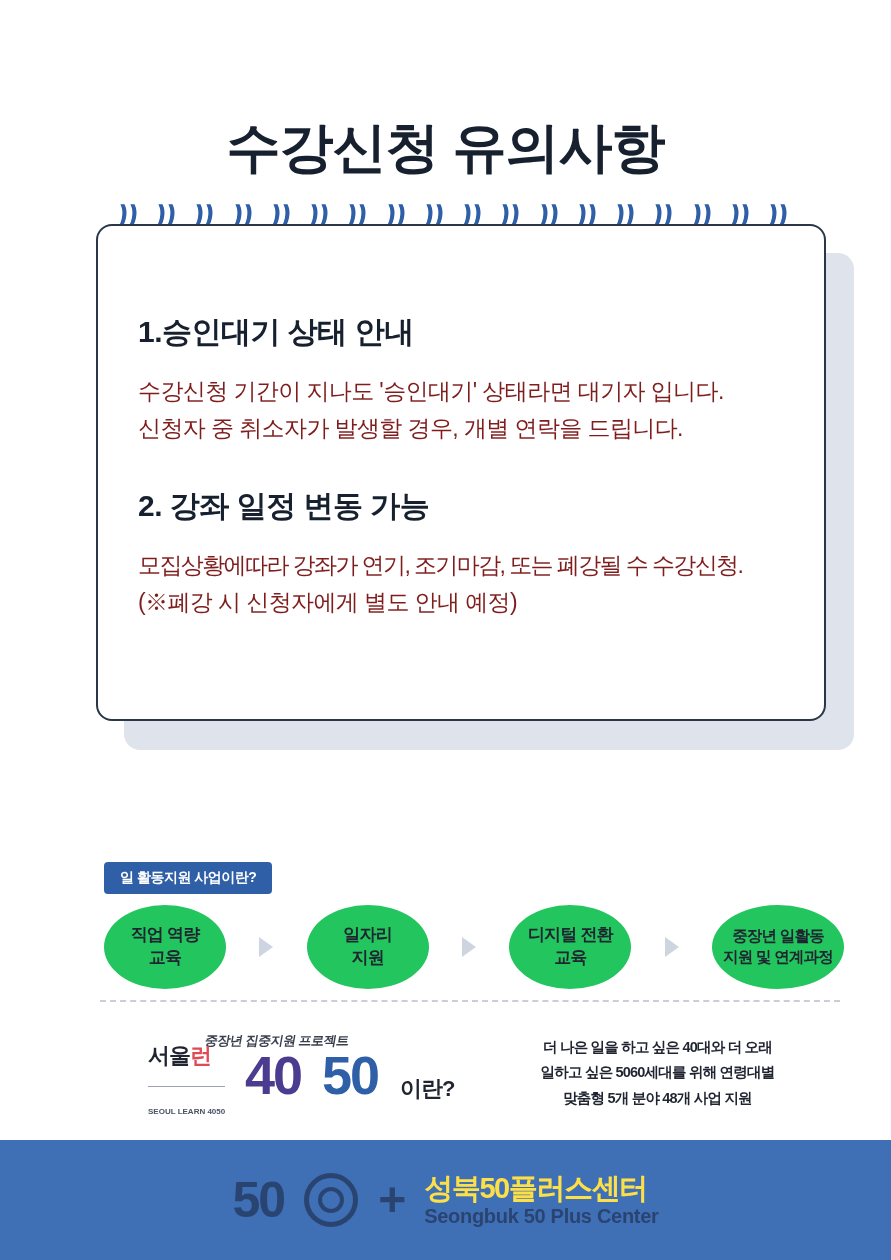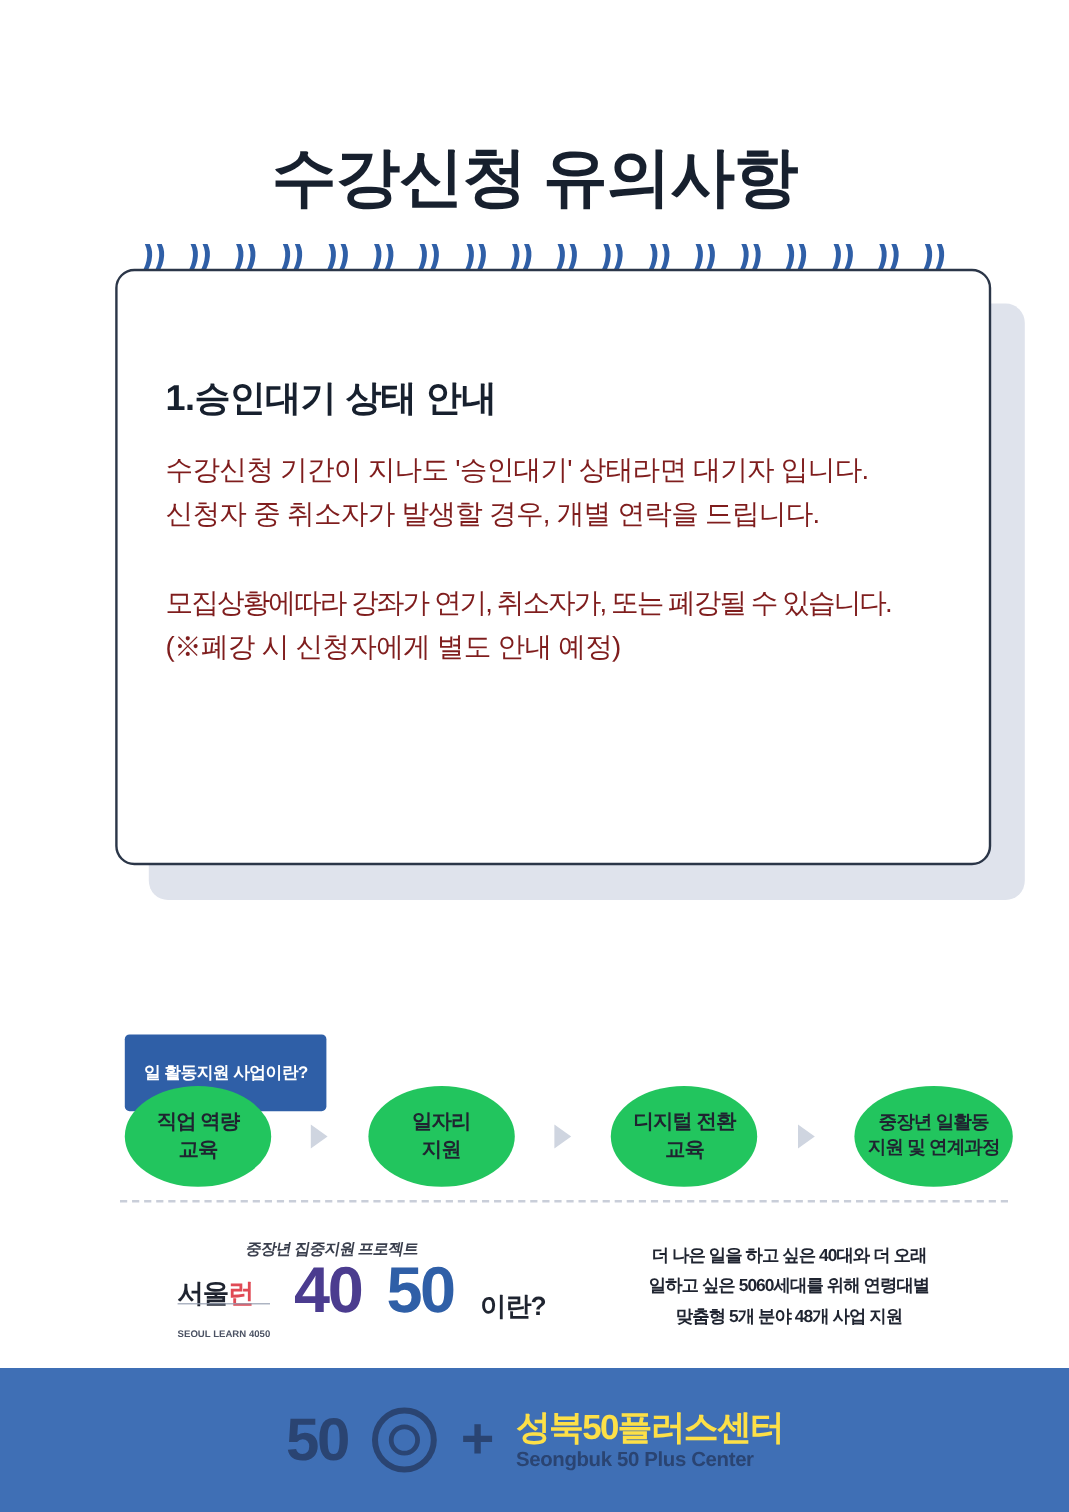--- a/index.html
+++ b/index.html
@@ -97,21 +97,21 @@
 
   
   .flow-badge {
     position: absolute;
     top: 862px;
     left: 104px;
     background: #2f5fa7;
     color: #ffffff;
     font-size: 14px;
     font-weight: bold;
-    padding: 23px 16px;
+    padding: 7px 16px;
     border-radius: 4px;
     letter-spacing: -0.5px;
   }
   .flow {
     position: absolute;
     top: 902px;
     left: 104px;
     width: 740px;
     height: 90px;
     display: flex;
@@ -177,21 +177,21 @@
     top: 2px;
     left: 105px;
     font-size: 13px;
     font-weight: bold;
     color: #3a3f4d;
     letter-spacing: -0.5px;
     transform: skewX(-10deg);
   }
   .brand-seoul {
     position: absolute;
-    top: 33px;
+    top: 11px;
     left: 48px;
     font-size: 22px;
     font-weight: bold;
     color: #1f2430;
     letter-spacing: -1px;
   }
   .brand-seoul em {
     font-style: normal;
     color: #e04a55;
   }
@@ -292,21 +292,21 @@
     line-height: 1;
   }
   .f-names { line-height: 1.15; }
   .f-name-ko {
     font-size: 29px;
     font-weight: bold;
     color: #fde047;
     letter-spacing: -1.4px;
   }
   .f-name-en {
-    font-size: 17px;
+    font-size: 20px;
     font-weight: bold;
     color: #2a4472;
     letter-spacing: -0.3px;
   }
 </style>
 </head>
 <body>
 
 <div class="title">수강신청 유의사항</div>
 
@@ -335,21 +335,22 @@
 <div class="card">
   <div class="card-inner">
 
     <div class="sec-block">
       <div class="sec-head">1.승인대기 상태 안내</div>
       <p class="sec-line">수강신청 기간이 지나도 '승인대기' 상태라면 대기자 입니다.</p>
       <p class="sec-line">신청자 중 취소자가 발생할 경우, 개별 연락을 드립니다.</p>
     </div>
 
     <div class="sec-block">
-      <p class="sec-line tight">모집상황에따라 강좌가 연기, 취소자가, 또는 폐강될 수 있습니다.</p>
+      <div class="sec-head sec-head2">2. 강좌 일정 변동 가능</div>
+      <p class="sec-line tight">모집상황에따라 강좌가 연기, 조기마감, 또는 폐강될 수 수강신청.</p>
       <p class="sec-line">(※폐강 시 신청자에게 별도 안내 예정)</p>
     </div>
 
   </div>
 </div>
 
 <div class="flow-badge">일 활동지원 사업이란?</div>
 
 <div class="flow">
   <div class="bubble">

